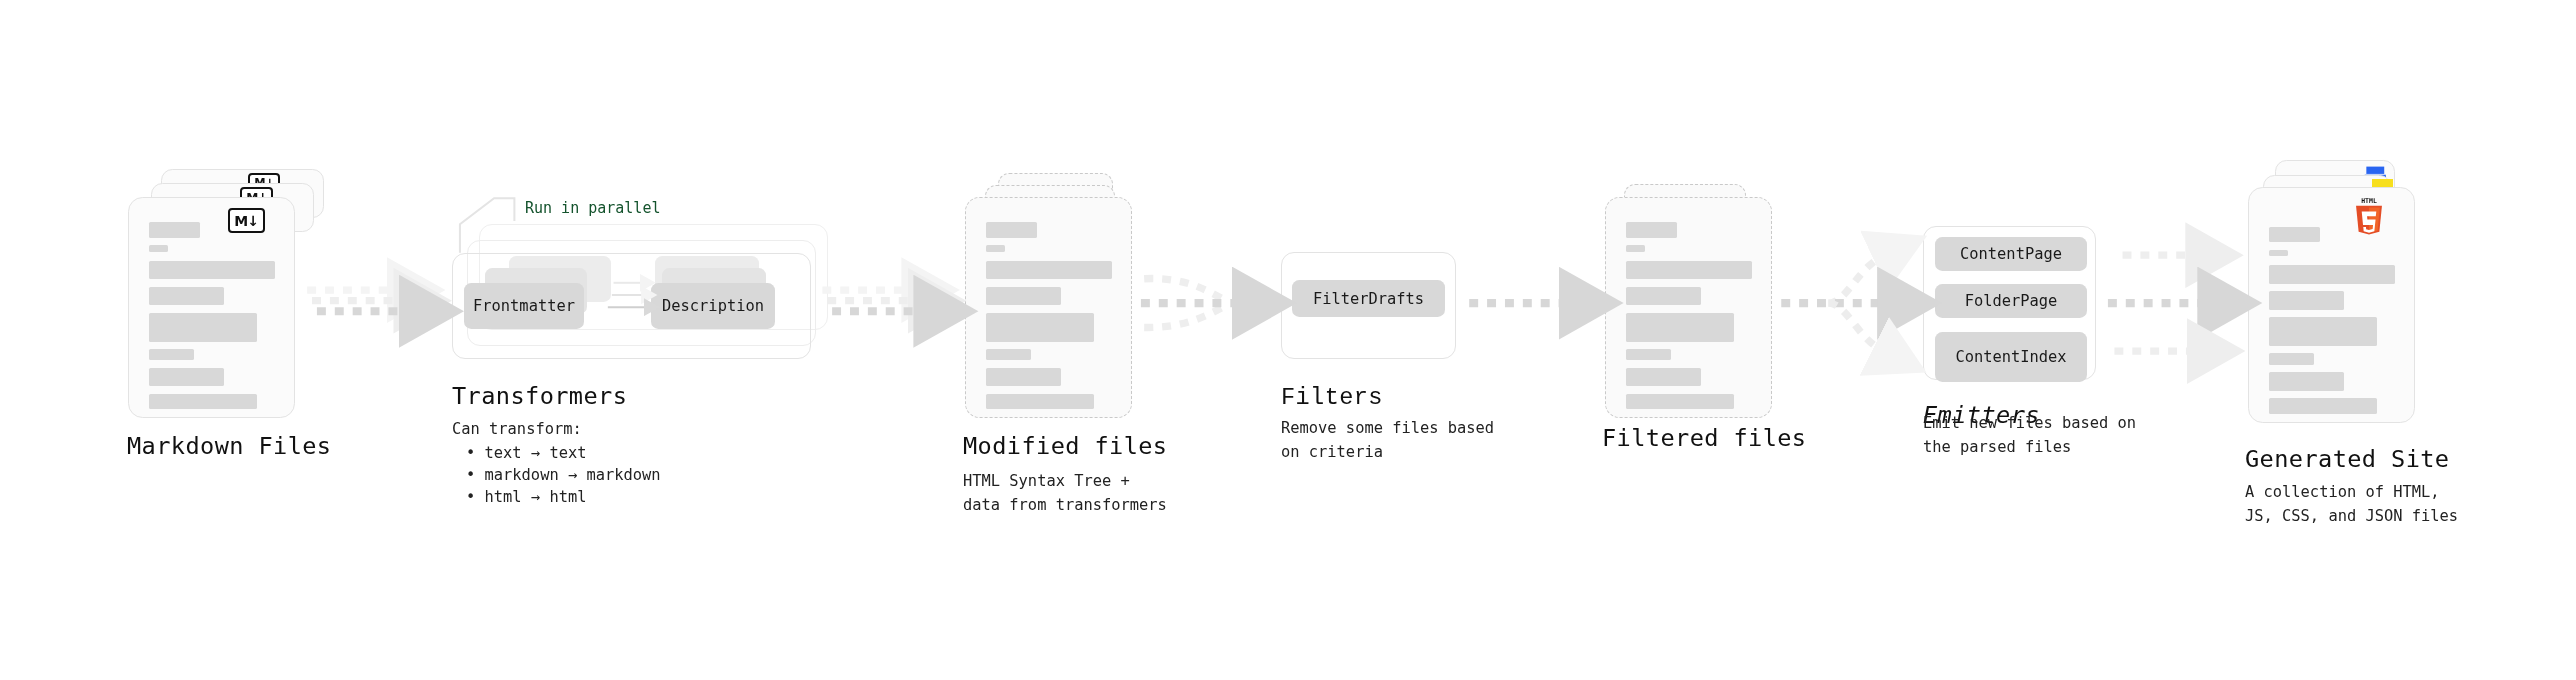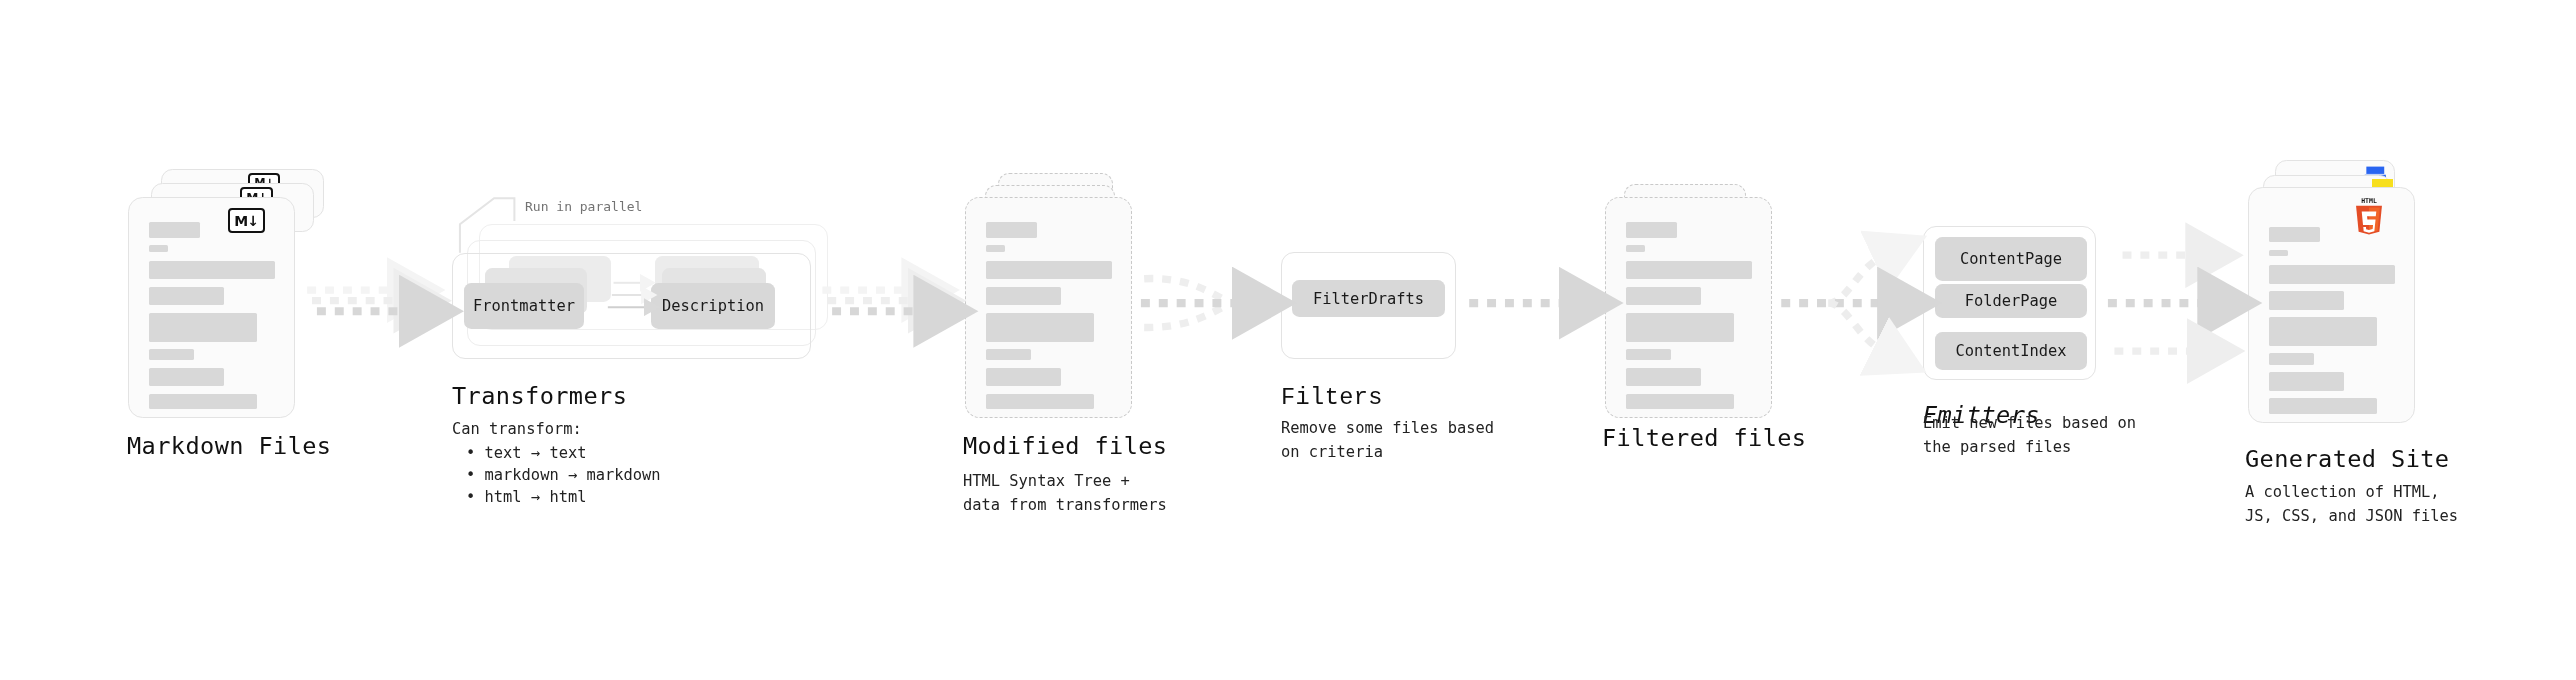--- a/index.html
+++ b/index.html
@@ -70,22 +70,22 @@
   }
   .h-desc{
     position:absolute;
     font-size:15.4px;
     line-height:1.55;
     color:#222;
     white-space:pre;
   }
   .parallel-note{
     position:absolute;
-    font-size:13px;
-    color:#737373;
+    font-size:15px;
+    color:#14532d;
     white-space:nowrap;
   }
   .bullets{
     position:absolute;
     font-size:15.4px;
     line-height:1.55;
     color:#222;
     white-space:pre;
   }
 
@@ -183,23 +183,23 @@
         <div class="bar" style="width:36%;height:11.4px;"></div>
         <div class="bar" style="width:60%;height:18.7px;"></div>
         <div class="bar" style="width:86%;height:15.4px;"></div>
       </div>
     </div>
     <div class="h-title" style="left:1602px;top:424px;">Filtered files</div>
   </div>
 
   <div>
     <div class="groupbox" style="left:1923px;top:226px;width:173px;height:154px;"></div>
-    <div class="chip" style="left:1935px;top:237px;width:152px;height:44px;">ContentPage</div>
+    <div class="chip" style="left:1935px;top:237px;width:152px;height:34px;">ContentPage</div>
     <div class="chip" style="left:1935px;top:284px;width:152px;height:34px;">FolderPage</div>
-    <div class="chip" style="left:1935px;top:332px;width:152px;height:38px;">ContentIndex</div>
+    <div class="chip" style="left:1935px;top:332px;width:152px;height:50px;">ContentIndex</div>
     <div class="h-title" style="left:1923px;top:401px;font-style:italic;">Emitters</div>
     <div class="h-desc" style="left:1923px;top:412px;">Emit new files based on
 the parsed files</div>
   </div>
 
   <div>
     <div class="card" style="left:2275px;top:160px;width:120px;height:49px;border-radius:11.4px;"></div>
     <svg class="ov" style="width:2576px;height:681px;" viewBox="0 0 3170 838" width="2576" height="681">
       <rect x="2912" y="205" width="22" height="9" fill="#2965f1"></rect>
       <rect x="2910" y="215" width="26" height="3" fill="#2965f1"></rect>

